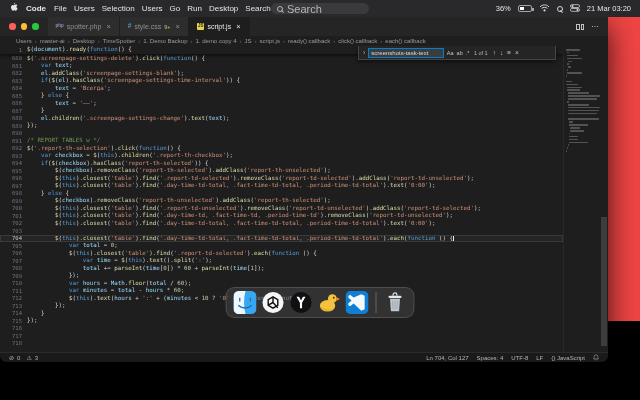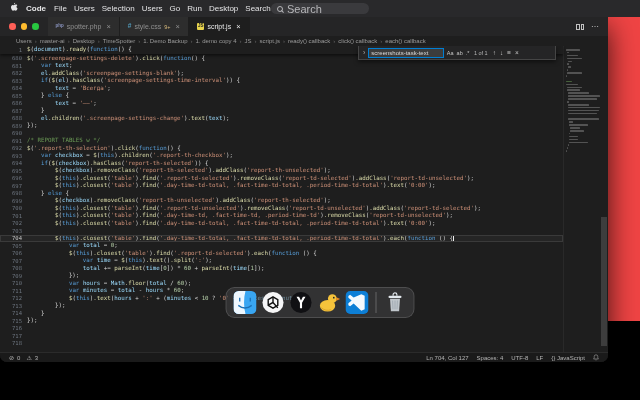--- a/index.html
+++ b/index.html
@@ -89,20 +89,37 @@
         <span class="menu-item">Users</span>
         <span class="menu-item">Go</span>
         <span class="menu-item">Run</span>
         <span class="menu-item">Desktop</span>
         <span class="menu-item">Search</span>
         <span class="menu-item">Help</span>
       </span>
     <div id="spotlight">
       <span class="lens"></span>
       <span>Search</span>
+    </div>
+    <div id="menu-status">
+      <span>36%</span>
+      <span class="batt"></span>
+      <span><svg width="11" height="8" viewBox="0 0 12 9">
+            <path d="M1 3.2C2.6 1.7 4.2 1 6 1s3.4.7 5 2.2" stroke="#d8d8d8" fill="none" stroke-width="1.1"></path>
+            <path d="M2.8 5C3.8 4.1 4.8 3.7 6 3.7s2.2.4 3.2 1.3" stroke="#d8d8d8" fill="none" stroke-width="1.1"></path>
+            <circle cx="6" cy="7.2" r="1.2" fill="#d8d8d8"></circle>
+          </svg></span>
+      <span class="lens" style="color:#d8d8d8"></span>
+      <span><svg width="10" height="8" viewBox="0 0 12 9">
+            <rect x=".5" y=".5" width="11" height="3.4" rx="1.7" fill="none" stroke="#d8d8d8" stroke-width=".9"></rect>
+            <circle cx="3" cy="2.2" r="1.2" fill="#d8d8d8"></circle>
+            <rect x=".5" y="5.1" width="11" height="3.4" rx="1.7" fill="none" stroke="#d8d8d8" stroke-width=".9"></rect>
+            <circle cx="9" cy="6.8" r="1.2" fill="#d8d8d8"></circle>
+          </svg></span>
+      <span>21 Mar  03:20</span>
     </div>
   </div>
 
   <div id="window">
     <div id="tabbar">
       <div class="lights">
         <span class="light l-close"></span>
         <span class="light l-min"></span>
         <span class="light l-zoom"></span>
       </div>

